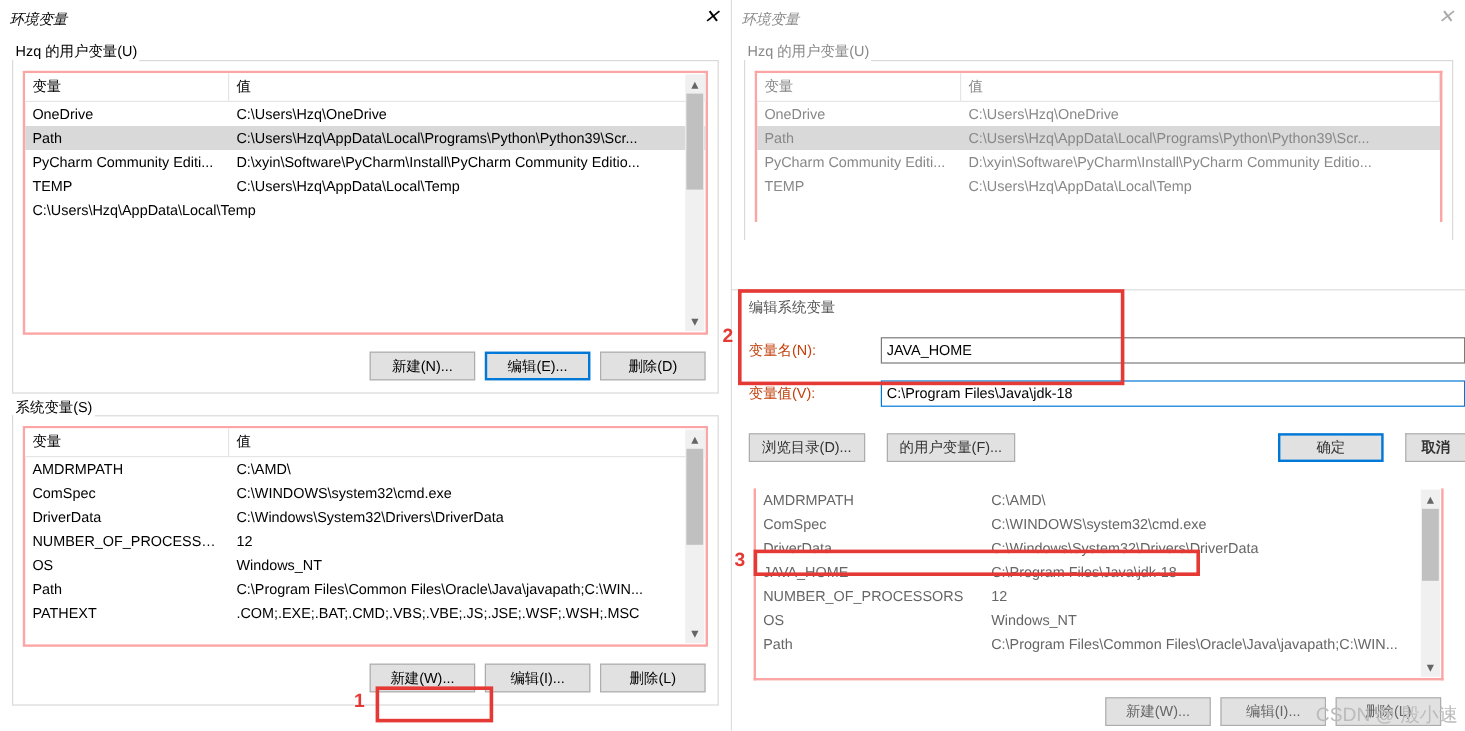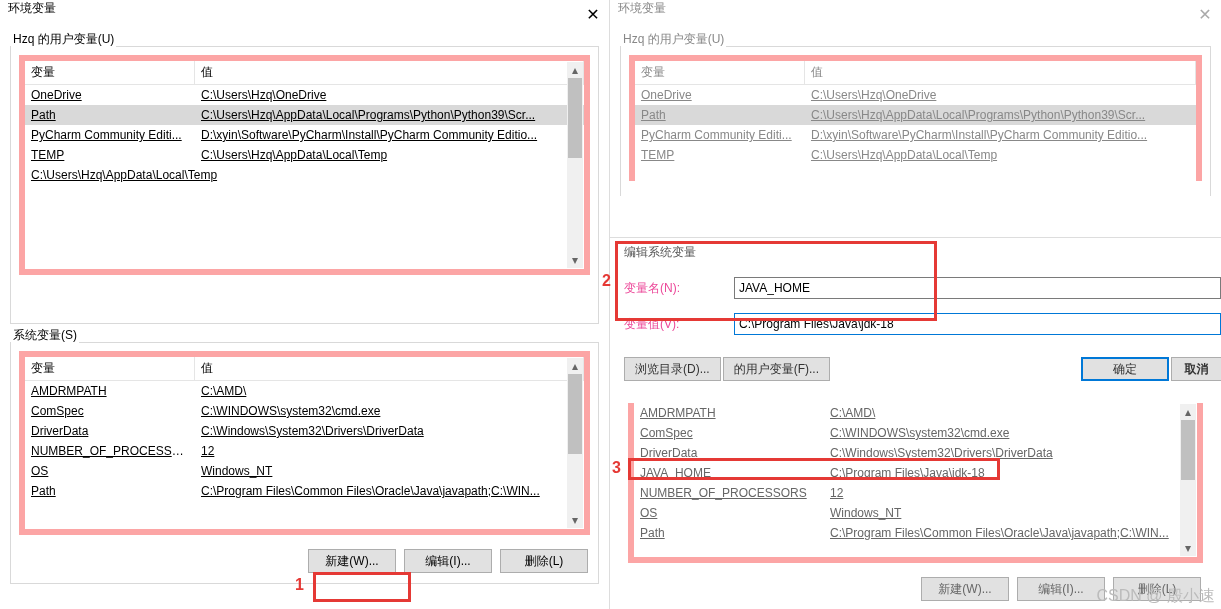--- a/index.html
+++ b/index.html
@@ -2,50 +2,50 @@
 <html><head>
 <meta charset="utf-8">
 <style>
   * { box-sizing: border-box; font-family: 'Microsoft YaHei', 'Segoe UI', sans-serif; font-size: 12px; }
   body { margin: 0; padding: 0; background: #fff; width: 1221px; height: 609px; overflow: hidden; }
   .screen { display: flex; width: 1221px; height: 609px; }
   .dialog { background: #fff; position: relative; }
   .dialog.left { width: 610px; border-right: 1px solid #ddd; }
   .dialog.right { width: 611px; color: #888; }
   .dialog.right .titlebar { color: #888; }
-  .titlebar { height: 28px; display: flex; padding: 0 8px; position: relative; }
+  .titlebar { height: 28px; display: flex; align-items: center; padding: 16px 8px; position: relative; font-style: italic; }
   .titlebar-text { font-size: 12px; }
   .close-btn { position: absolute; right: 6px; top: 4px; width: 20px; height: 20px; display:flex;align-items:center;justify-content:center; font-size: 16px; color: #000; }
   .dialog.right .close-btn { color: #aaa; }
 
   .group { margin: 18px 10px 0 10px; border: 1px solid #d9d9d9; position: relative; }
   .group-label { position: absolute; top: -16px; left: 0; font-size: 12px; background: #fff; padding: 0 2px; }
 
-  .table { border: 6px solid #fca5a5; margin: 8px; position: relative; }
+  .table { border: 2px solid #fca5a5; margin: 8px; position: relative; }
   .thead { display: flex; background: #fff; border-bottom: 1px solid #e5e5e5; }
   .th, .td { padding: 3px 6px; white-space: nowrap; overflow: hidden; text-overflow: ellipsis; }
   .th { font-weight: normal; border-right: 1px solid #e5e5e5; }
   .col-var { width: 170px; flex: 0 0 170px; }
   .col-val { flex: 1; }
-  .row { display: flex; text-decoration: underline; }
+  .row { display: flex; }
   .row.sel { background: #d9d9d9; }
   .scrollbar { width: 16px; background: #f0f0f0; position: absolute; right: 1px; top: 1px; bottom: 1px; }
   .scroll-up, .scroll-down { height: 16px; display:flex;align-items:center;justify-content:center; color:#666;}
   .scroll-thumb { position: absolute; top: 16px; left: 1px; right: 1px; height: 80px; background: #c0c0c0; }
 
   .btn-row { display:flex; justify-content:flex-end; gap: 8px; padding: 6px 10px 10px 10px; }
   .btn { min-width: 88px; height: 24px; border: 1px solid #adadad; background: #e1e1e1; display:inline-flex; align-items:center; justify-content:center; padding: 0 10px; cursor: default; }
   .btn.primary { border: 2px solid #0078d7; background: #e1e1e1; }
 
   .edit-panel { margin: 4px 0 0 0; padding: 6px 0 0 14px; border-top: 1px solid #ddd; }
   .edit-title { font-size: 12px; color: #555; margin-bottom: 16px; }
   .form-row { display:flex; align-items:center; margin-bottom: 14px; }
-  .form-label { width: 110px; color: #ec4899; }
+  .form-label { width: 110px; color: #c2410c; }
   .form-input { flex: 1; height: 22px; border: 1px solid #7a7a7a; padding: 0 4px; background:#fff; color:#000;}
-  .edit-btns { display:flex; gap: 2px; padding: 8px 0 14px 0; align-items:center;}
+  .edit-btns { display:flex; gap: 18px; padding: 8px 0 14px 0; align-items:center;}
   .edit-btns .spacer { flex:1; }
 
   .annot { position: absolute; border: 3px solid #e53935; pointer-events: none; }
   .annot-num { position: absolute; color: #e53935; font-weight: bold; font-size: 16px; pointer-events:none;}
   .watermark { position: absolute; right: 6px; bottom: 2px; color: #bbb; font-size: 16px; }
 </style>
 </head>
 <body>
 
 <div class="screen">
@@ -83,20 +83,25 @@
             <div class="row">
               <div class="td col-val">C:\Users\Hzq\AppData\Local\Temp</div>
             </div>
           </div>
         <div class="scrollbar">
           <div class="scroll-up">▴</div>
           <div class="scroll-thumb"></div>
           <div class="scroll-down" style="position:absolute;bottom:0;left:0;right:0;">▾</div>
         </div>
       </div>
+      <div class="btn-row">
+        <div class="btn">新建(N)...</div>
+        <div class="btn primary">编辑(E)...</div>
+        <div class="btn">删除(D)</div>
+      </div>
     </div>
 
     <div class="group" style="height: 242px;">
       <div class="group-label">系统变量(S)</div>
       <div class="table" style="height: 184px;">
         <div class="thead">
           <div class="th col-var">变量</div>
           <div class="th col-val">值</div>
         </div>
         <div id="left-sys-rows">
@@ -117,20 +122,24 @@
               <div class="td col-val">12</div>
             </div>
             <div class="row">
               <div class="td col-var" style="width: 170px; flex: 0 0 170px;">OS</div>
               <div class="td col-val">Windows_NT</div>
             </div>
             <div class="row">
               <div class="td col-var" style="width: 170px; flex: 0 0 170px;">Path</div>
               <div class="td col-val">C:\Program Files\Common Files\Oracle\Java\javapath;C:\WIN...</div>
             </div>
+            <div class="row">
+              <div class="td col-var" style="width: 170px; flex: 0 0 170px;">PATHEXT</div>
+              <div class="td col-val">.COM;.EXE;.BAT;.CMD;.VBS;.VBE;.JS;.JSE;.WSF;.WSH;.MSC</div>
+            </div>
           </div>
         <div class="scrollbar">
           <div class="scroll-up">▴</div>
           <div class="scroll-thumb"></div>
           <div class="scroll-down" style="position:absolute;bottom:0;left:0;right:0;">▾</div>
         </div>
       </div>
       <div class="btn-row">
         <div class="btn">新建(W)...</div>
         <div class="btn">编辑(I)...</div>

